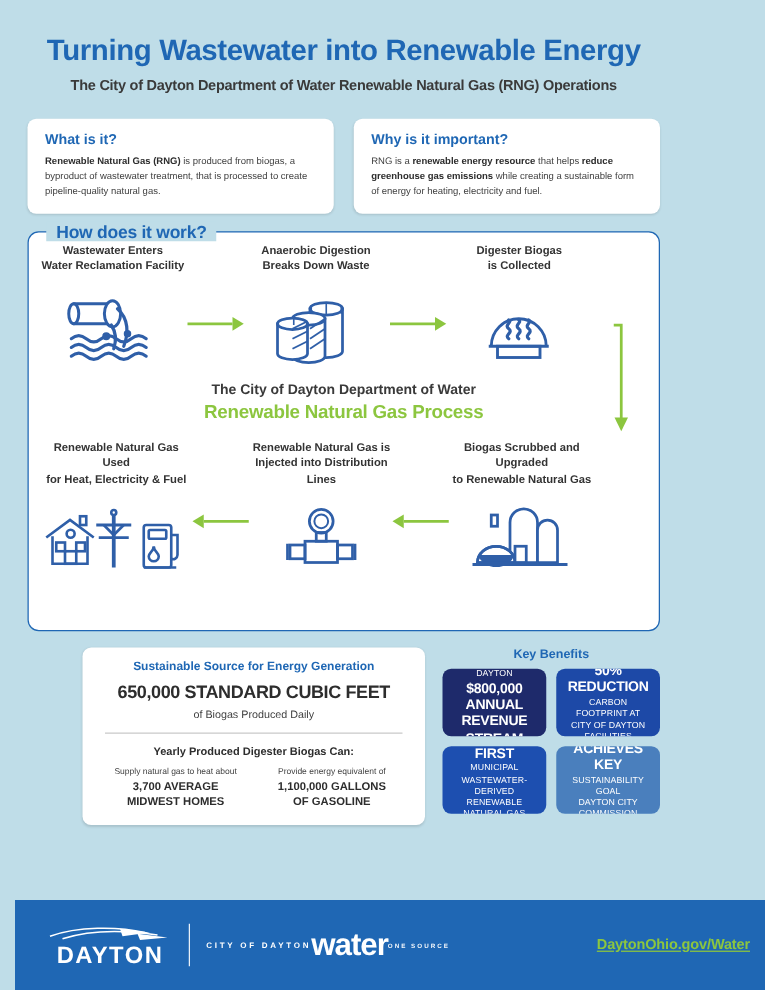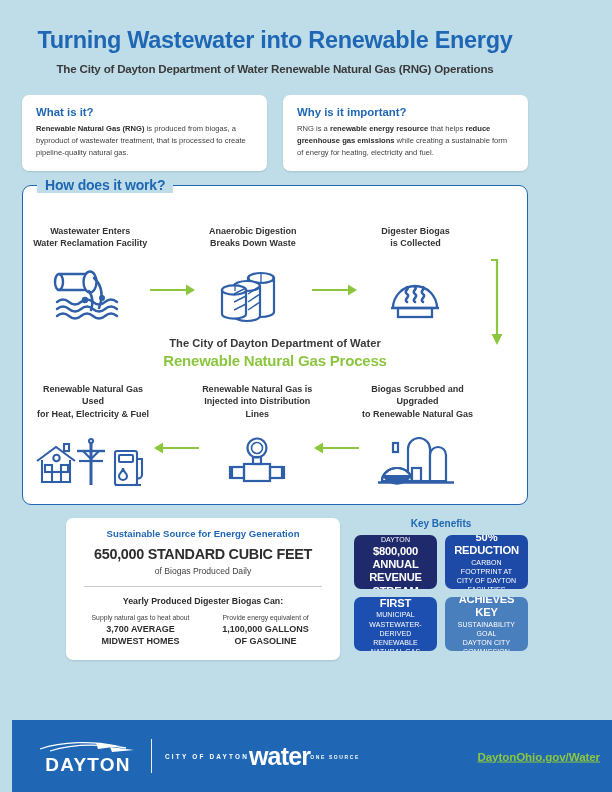--- a/index.html
+++ b/index.html
@@ -39,21 +39,21 @@
   .info-card p {
     font-size: 7.6px; color: #3f3f3f; line-height: 1.55;
   }
   .info-card p b { font-weight: bold; color: #2d2d2d; }
 
   
   .how-wrap { margin: 14px 22px 0 22px; position: relative; }
   .how-box {
     border: 1.6px solid #1f67b4; border-radius: 9px;
     background: #ffffff; position: relative;
-    padding: 39px 10px 14px 10px;
+    padding: 8px 10px 14px 10px;
     height: 320px;
   }
   .how-label {
     position: absolute; top: -9px; left: 14px;
     background: #bfdde8; padding: 0 8px;
     font-size: 14px; font-weight: bold; color: #1f67b4;
     z-index: 3; letter-spacing: -0.2px;
   }
 
   .steps-row { display: flex; align-items: flex-start; }

